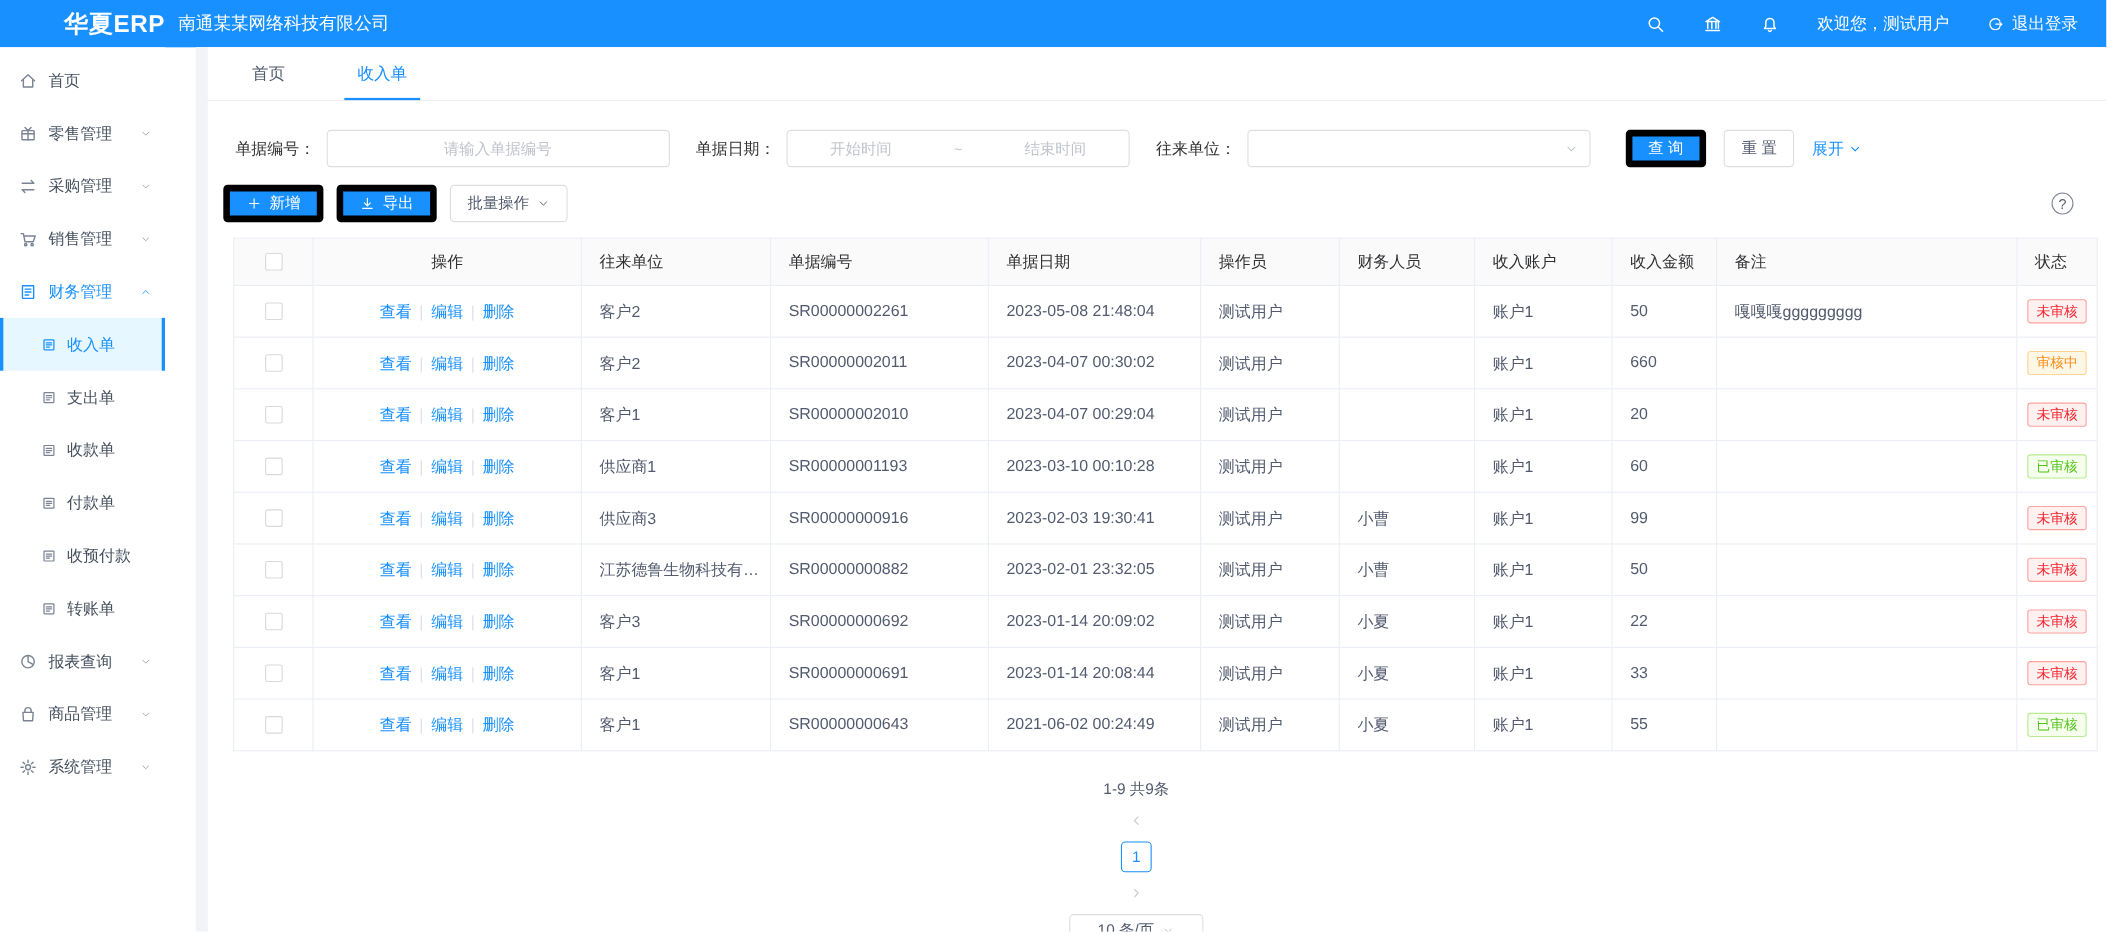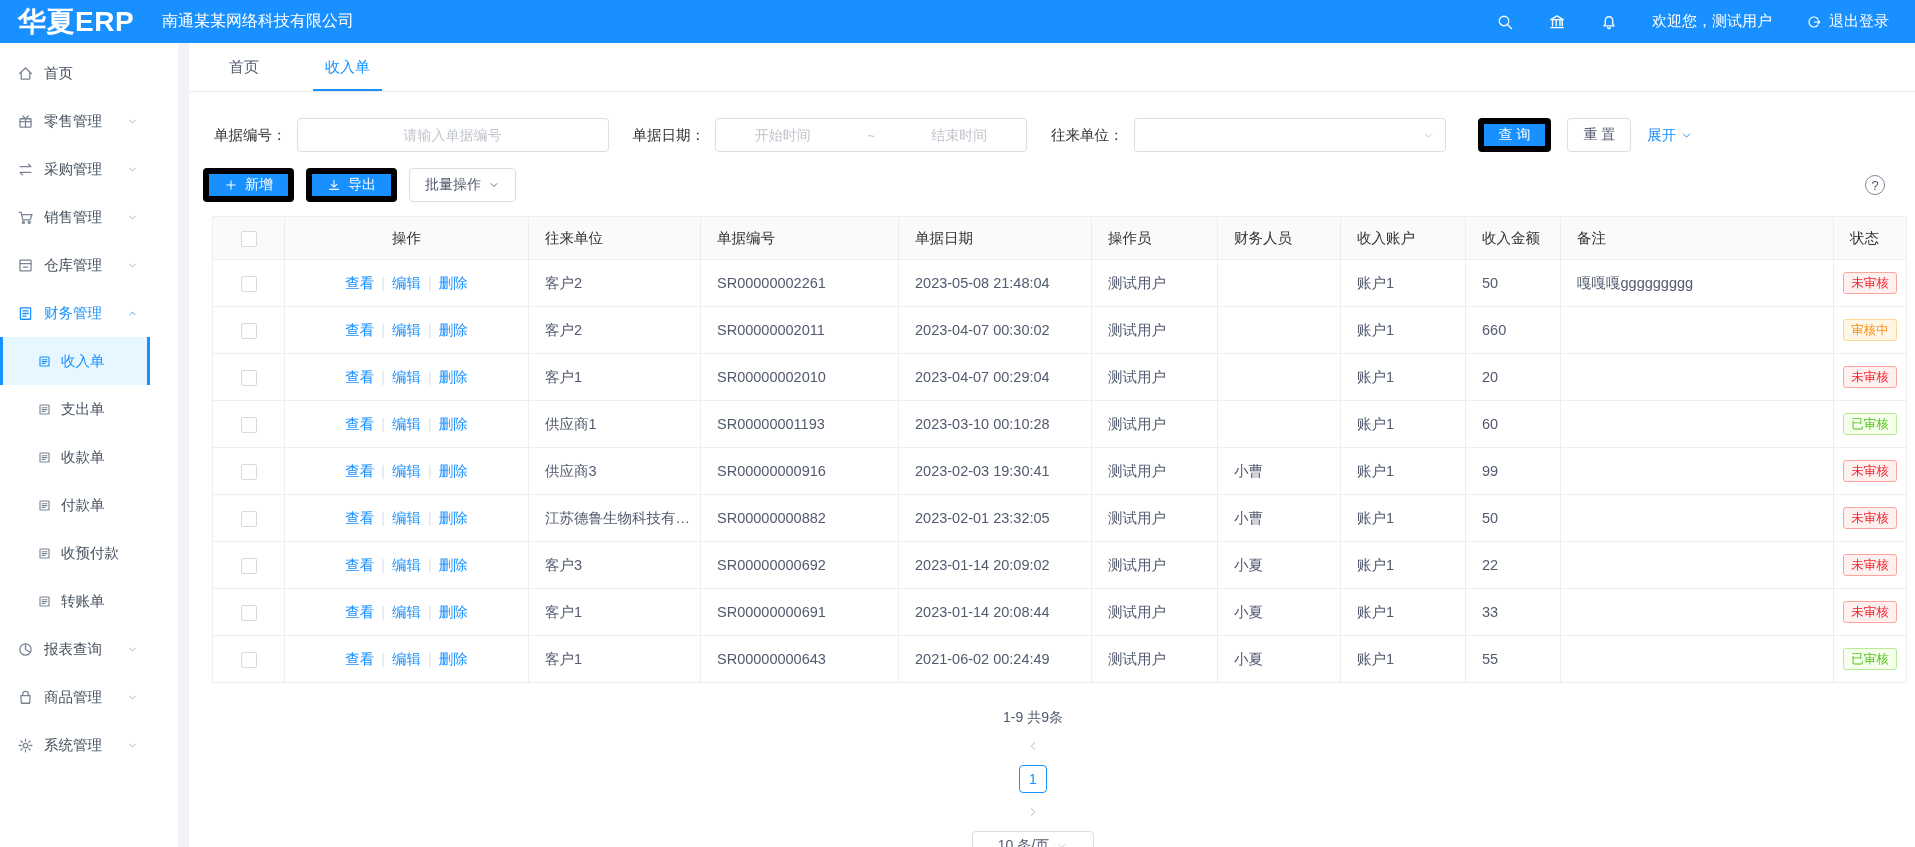--- a/index.html
+++ b/index.html
@@ -6,21 +6,21 @@
   html,body { margin:0; padding:0; }
   body {
     width:1915px; height:847px; overflow:hidden; background:#fff;
     font-family:"Liberation Sans", sans-serif; color:#515a6e;
   }
   .icn { display:inline-flex; align-items:center; justify-content:center; }
   .icn svg { display:block; }
 
   
   .topbar { height:43px; background:#1890ff; display:flex; align-items:center; color:#fff; }
-  .logo { width:150px; padding-left:18px; font-size:28px; font-weight:bold; letter-spacing:.5px; cursor:pointer; }
+  .logo { width:150px; padding-left:18px; font-size:22px; font-weight:bold; letter-spacing:.5px; cursor:pointer;text-align:right; }
   .company { font-size:16px; font-weight:500; margin-left:12px; }
   .topbar-right { margin-left:auto; display:flex; align-items:center; gap:34px; padding-right:26px; font-size:15px; }
   .tb-icon { cursor:pointer; }
   .logout { display:inline-flex; align-items:center; gap:7px; cursor:pointer; }
 
   
   .main { display:flex; height:804px;gap:28px; }
   .sidebar { width:150px; flex:0 0 150px; background:#fff; padding-top:6px; overflow:hidden; }
   .content { flex:1; display:flex; flex-direction:column; border-left:11px solid #f1f3f6; min-width:0; background:#fff; }
 
@@ -188,34 +188,20 @@
               <circle cx="11.5" cy="12.6" r="1"></circle>
             </svg>
           </span>
           <span>销售管理</span>
           <span class="icn chev">
             <svg width="11" height="11" viewBox="0 0 16 16" fill="none" stroke="currentColor" stroke-width="1.2" stroke-linecap="round" stroke-linejoin="round">
               <path d="M4.2 6.2 8 10l3.8-3.8"></path>
             </svg>
           </span>
         </div>
-        <div class="menu-item">
-          <span class="icn mi-icon">
-            <svg width="17" height="17" viewBox="0 0 16 16" fill="none" stroke="currentColor" stroke-width="1.2" stroke-linecap="round" stroke-linejoin="round">
-              <rect x="2.8" y="3" width="10.4" height="10" rx=".5"></rect>
-              <path d="M2.8 6.3h10.4M6 9.6h4"></path>
-            </svg>
-          </span>
-          <span>仓库管理</span>
-          <span class="icn chev">
-            <svg width="11" height="11" viewBox="0 0 16 16" fill="none" stroke="currentColor" stroke-width="1.2" stroke-linecap="round" stroke-linejoin="round">
-              <path d="M4.2 6.2 8 10l3.8-3.8"></path>
-            </svg>
-          </span>
-        </div>
         <div class="menu-item active-parent">
           <span class="icn mi-icon">
             <svg width="17" height="17" viewBox="0 0 16 16" fill="none" stroke="currentColor" stroke-width="1.2" stroke-linecap="round" stroke-linejoin="round">
               <rect x="3.2" y="2.6" width="9.6" height="10.8" rx=".5"></rect>
               <path d="M5.5 5.5h5M5.5 8h5M5.5 10.5h3"></path>
             </svg>
           </span>
           <span>财务管理</span>
           <span class="icn chev">
             <svg width="11" height="11" viewBox="0 0 16 16" fill="none" stroke="currentColor" stroke-width="1.2" stroke-linecap="round" stroke-linejoin="round">

